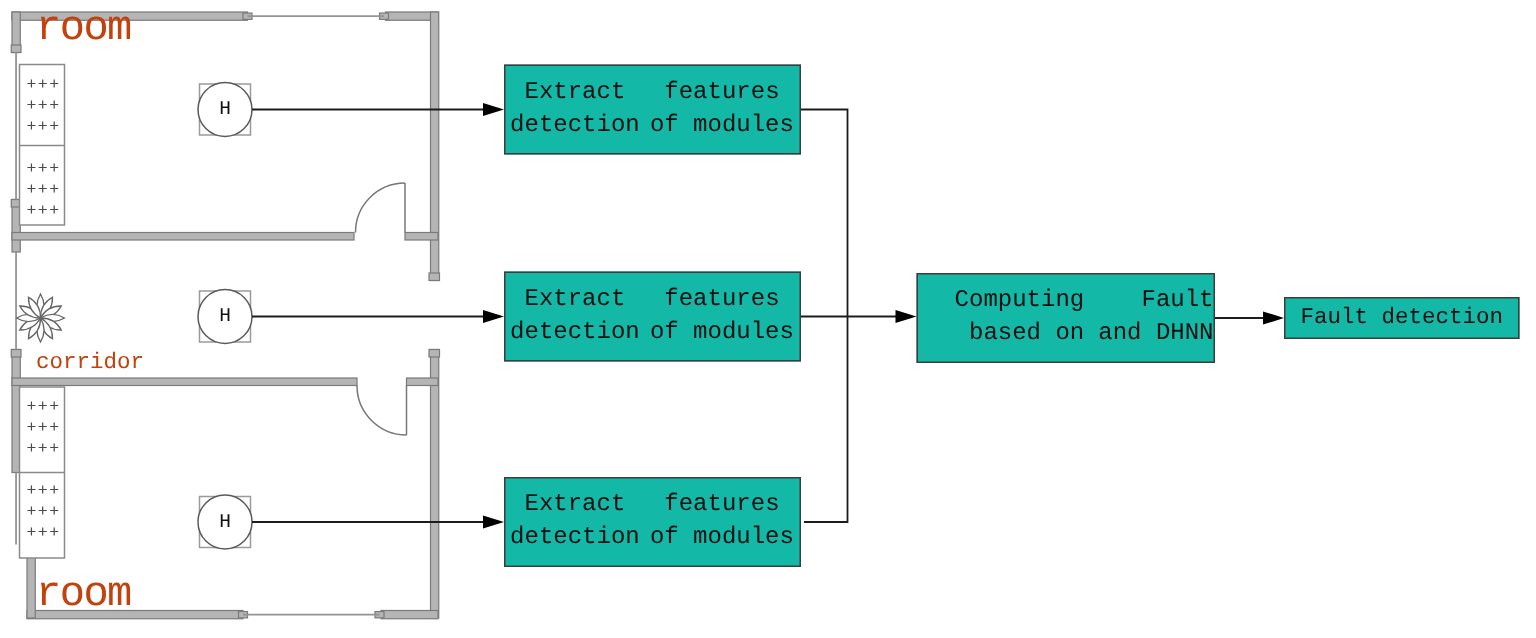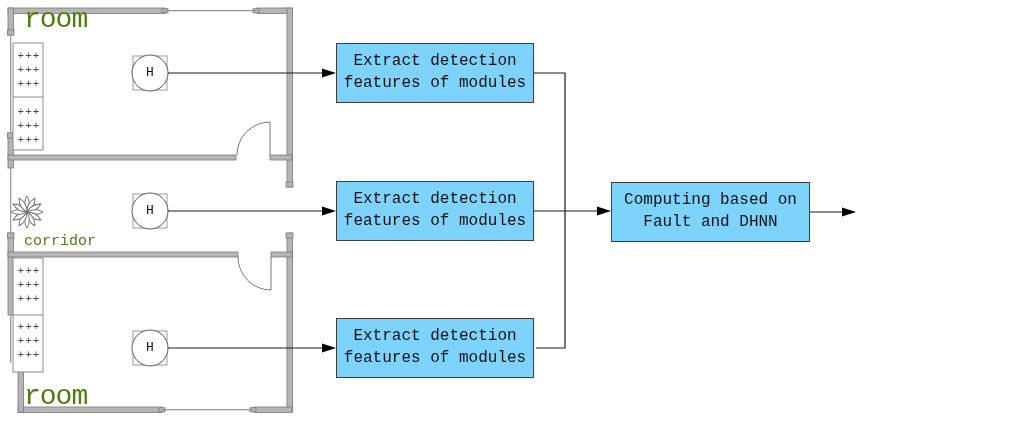--- a/index.html
+++ b/index.html
@@ -19,45 +19,45 @@
   #plan-svg {
     position: absolute;
     left: 0;
     top: 0;
     width: 1024px;
     height: 425px;
   }
   .txt {
     position: absolute;
     white-space: nowrap;
-    color: #4d7c0f;
+    color: #c2410c;
   }
   .room-label {
     font-size: 28px;
     letter-spacing: -1px;
     line-height: 1;
   }
   .corridor-label {
     font-size: 15px;
     line-height: 1;
   }
   .sensor-label {
     position: absolute;
     width: 34px;
     text-align: center;
     font-size: 13px;
     line-height: 34px;
   }
   .flowbox {
     position: absolute;
     box-sizing: border-box;
-    background: #7dd3fc;
+    background: #14b8a6;
     border: 1px solid #3d3d3d;
     display: flex;
-    flex-direction: column;
+    flex-direction: row;
     align-items: center;
     justify-content: center;
     text-align: center;
     font-size: 16px;
     line-height: 1.35;
   }
   .flowbox .ln { display: block; }
   .extract-1 { left: 336px; top: 43px;  width: 198px; height: 60px; }
   .extract-2 { left: 336px; top: 181px; width: 198px; height: 60px; }
   .extract-3 { left: 336px; top: 318px; width: 198px; height: 60px; }
@@ -223,14 +223,17 @@
   <div class="flowbox extract-3">
     <span class="ln">Extract detection</span>
     <span class="ln">features of modules</span>
   </div>
 
   <div class="flowbox computing">
     <span class="ln">Computing based on</span>
     <span class="ln">Fault and DHNN</span>
   </div>
 
+  <div class="flowbox fault">
+    <span class="ln">Fault detection</span>
+  </div>
 
 </div>
 
 </body></html>

